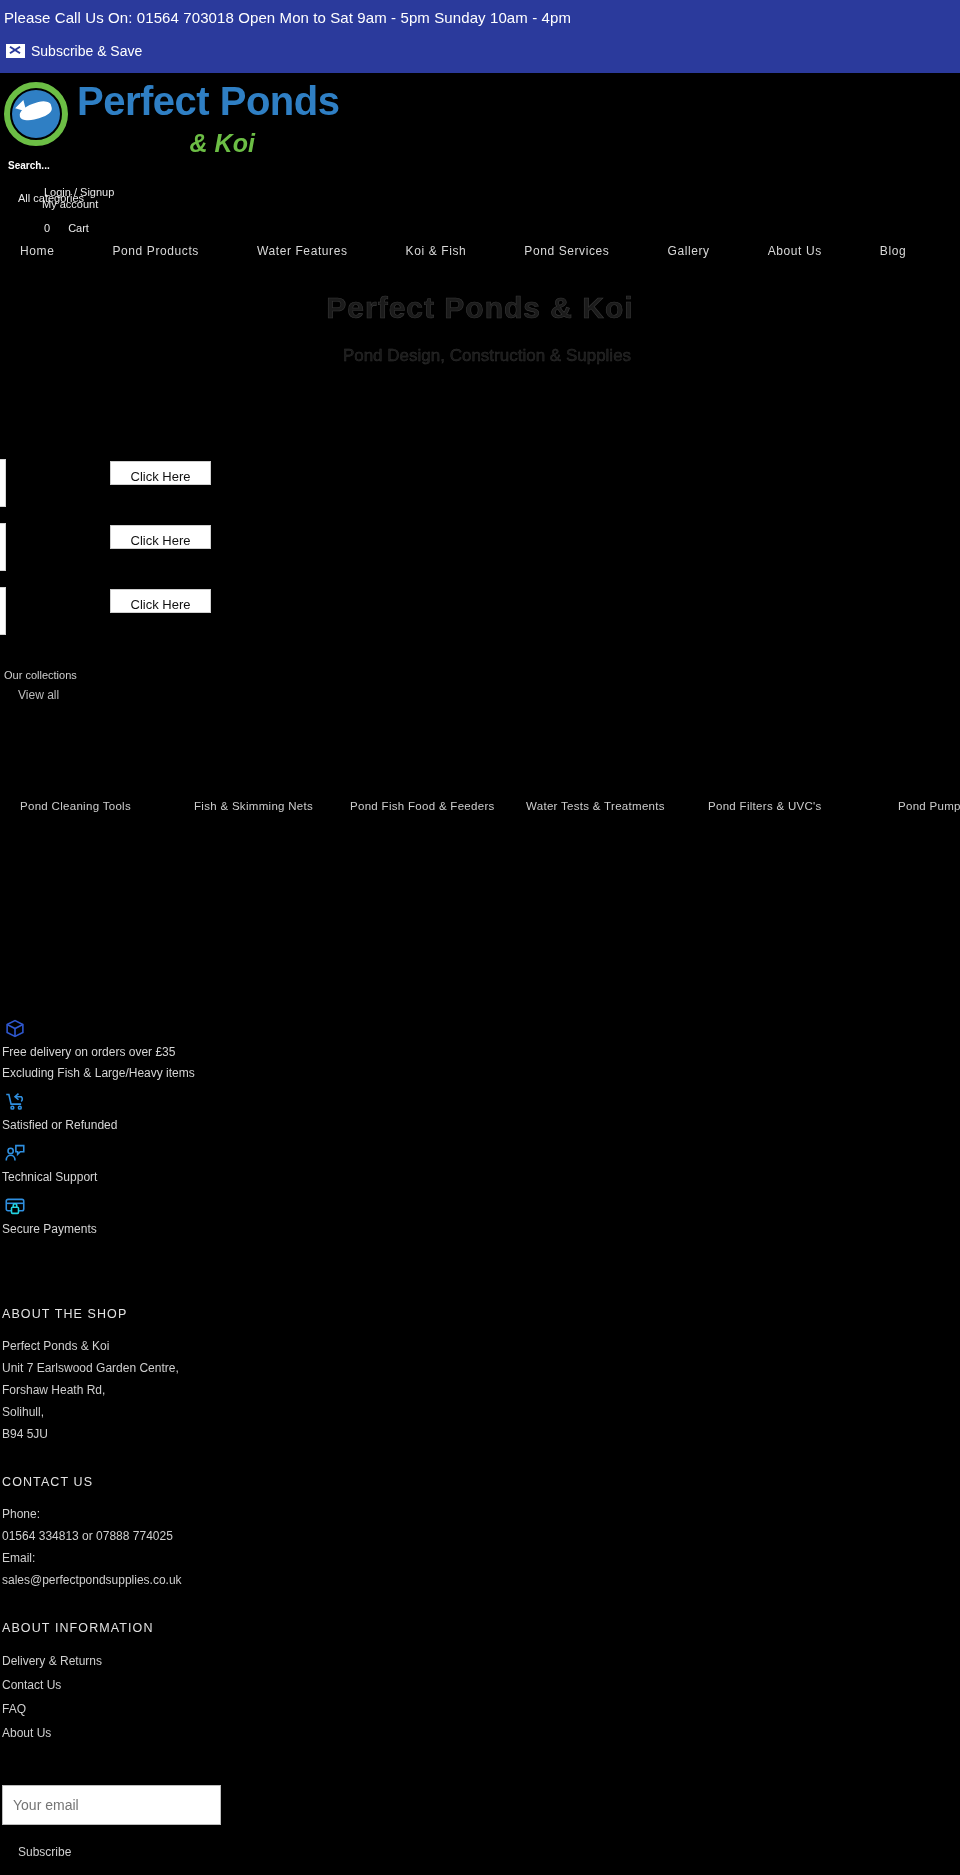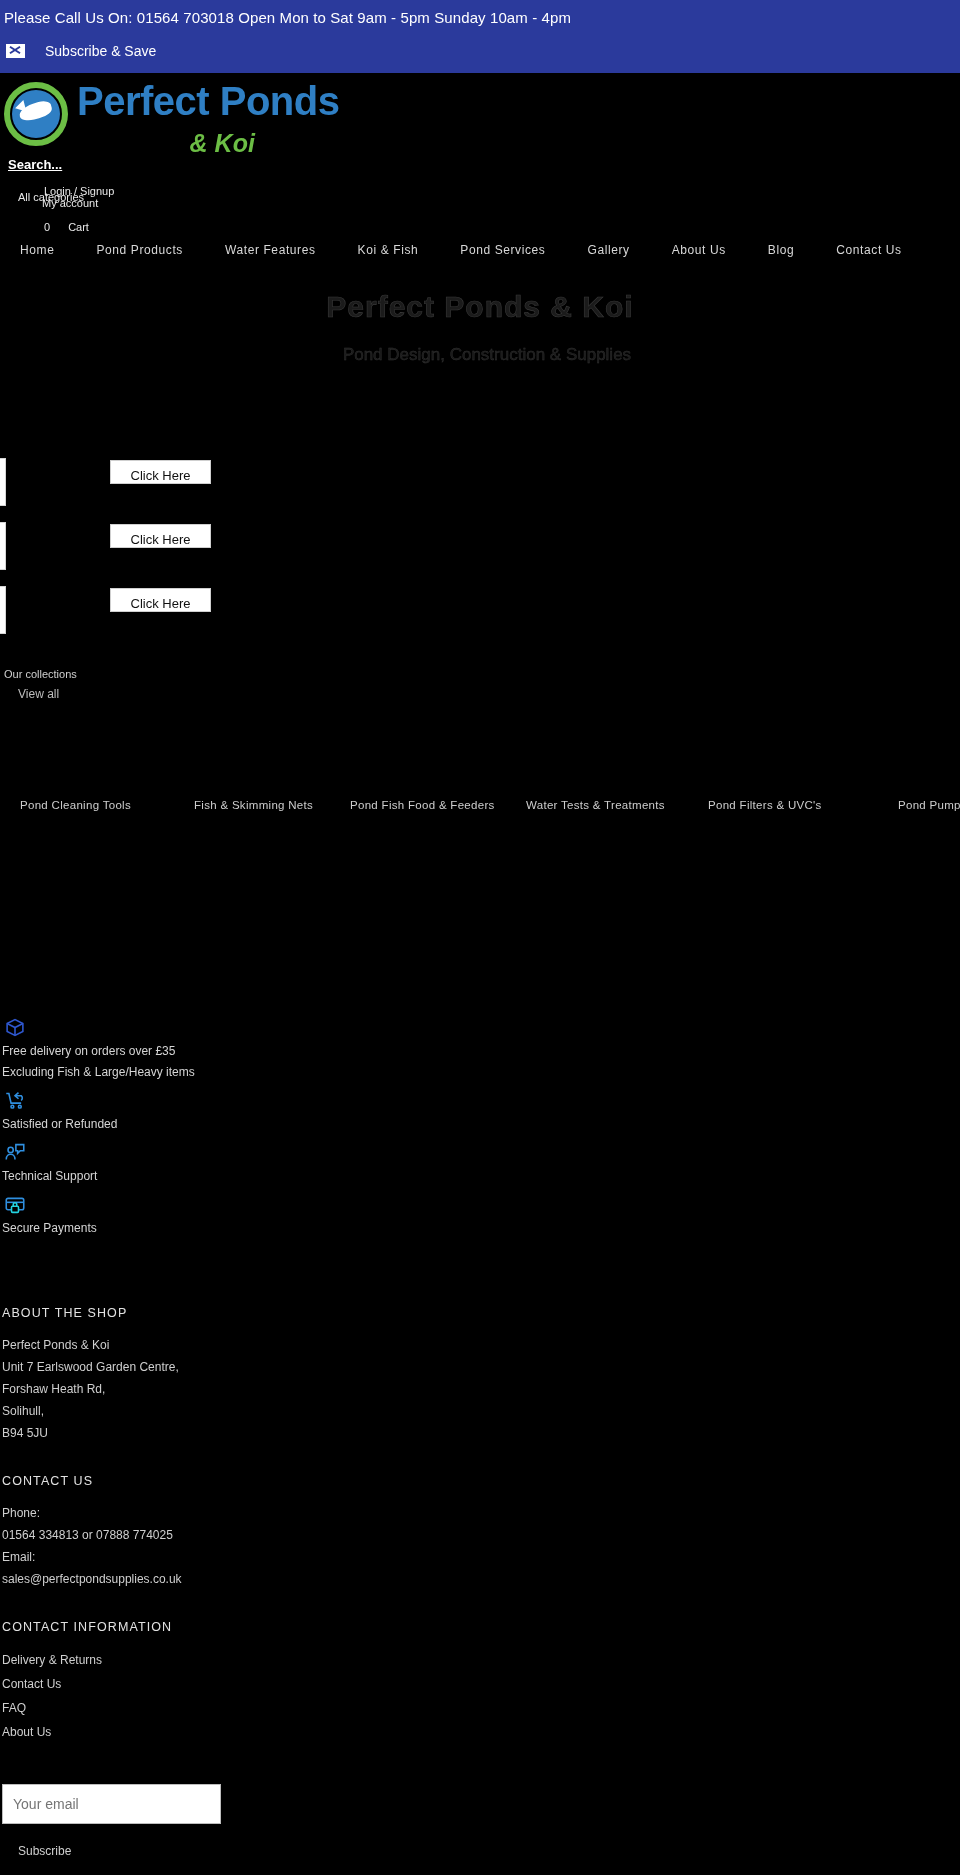--- a/index.html
+++ b/index.html
@@ -22,21 +22,21 @@
   .announce-text {
     font-size: 15px;
     line-height: 18px;
     padding: 0 6px 0 4px;
     letter-spacing: 0.1px;
     white-space: nowrap;
   }
   .announce-row2 {
     display: flex;
     align-items: center;
-    gap: 20px;
+    gap: 6px;
     padding: 16px 0 14px 6px;
   }
   .env-icon {
     width: 19px; height: 14px;
     background: #ffffff;
     position: relative;
     display: inline-block;
     flex: 0 0 auto;
   }
   .env-icon:before, .env-icon:after {
@@ -106,25 +106,24 @@
     color: #6cbe45;
     line-height: 28px;
     text-align: center;
     padding-left: 28px;
     margin-top: 13px;
   }
 
   
   .search-row { padding: 4px 0 0 8px; }
   .search-placeholder {
-    font-size: 13px;
+    font-size: 10px;
     font-weight: bold;
     color: #ffffff;
     line-height: 16px;
-    text-decoration: underline;
   }
   .account-stack {
     position: relative;
     height: 58px;
     margin-top: 6px;
   }
   .account-stack > div {
     position: absolute;
     font-size: 11px;
     color: #e8e8e8;
@@ -134,21 +133,21 @@
   .acc-allcat   { left: 18px; top: 12px; }
   .acc-login    { left: 44px; top: 6px; }
   .acc-myacct   { left: 42px; top: 18px; }
   .acc-cart     { left: 44px; top: 42px; }
   .acc-cart .cart-count { margin-right: 18px; }
 
   
   .main-nav {
     display: flex;
     align-items: center;
-    gap: 0;
+    gap: 16px;
     padding: 6px 0 8px 0;
     width: 804px;
   }
   .nav-item {
     font-size: 12px;
     color: #d8d8d8;
     white-space: nowrap;
     letter-spacing: 0.6px;
   }
   .nav-item:nth-child(1) { margin-left: 20px; }
@@ -448,21 +447,21 @@
 
   <div class="foot-block">
     <div class="foot-head">CONTACT US</div>
     <div class="foot-line">Phone:</div>
     <div class="foot-line">01564 334813 or 07888 774025</div>
     <div class="foot-line">Email:</div>
     <div class="foot-line">sales@perfectpondsupplies.co.uk</div>
   </div>
 
   <div class="foot-block">
-    <div class="foot-head">CONTACT INFORMATION</div>
+    <div class="foot-head">ABOUT INFORMATION</div>
     <span class="foot-link">Delivery &amp; Returns</span>
     <span class="foot-link">Contact Us</span>
     <span class="foot-link">FAQ</span>
     <span class="foot-link">About Us</span>
   </div>
 
   <div class="foot-block">
     <input class="newsletter-input" type="text" placeholder="Your email" style="">
     <button class="subscribe-btn">Subscribe</button>
   </div>

